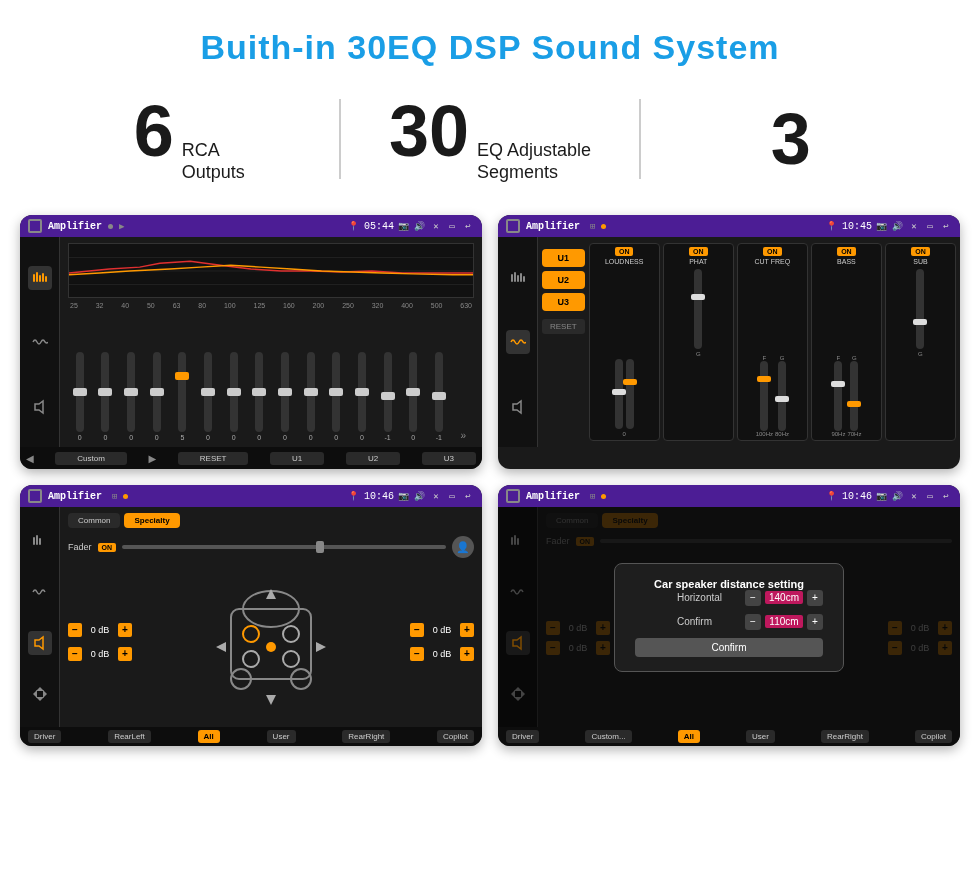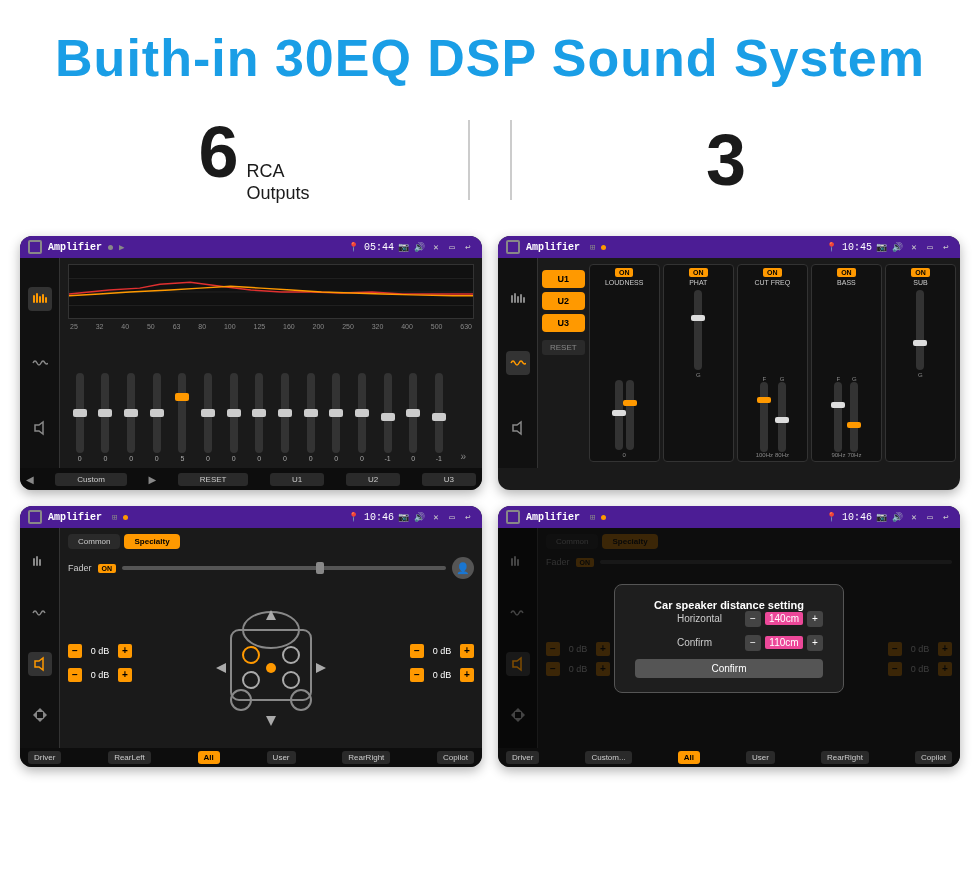--- a/index.html
+++ b/index.html
@@ -10,21 +10,21 @@
       font-family: Arial, sans-serif;
       overflow-x: hidden;
     }
 
     
     .header {
       text-align: center;
       padding: 28px 20px 18px;
     }
     .header h1 {
-      font-size: 52px;
+      font-size: 34px;
       font-weight: 900;
       color: #1a9ee6;
       letter-spacing: 1px;
     }
 
     
     .stats-row {
       display: flex;
       align-items: center;
       justify-content: center;
@@ -367,21 +367,21 @@
       width: 16px; height: 16px;
       border-radius: 3px;
       display: flex; align-items: center; justify-content: center;
       font-size: 10px;
     }
     .step-val {
       font-size: 10px;
       color: #fff;
       min-width: 38px;
       text-align: center;
-      background: #ec4899;
+      background: #be185d;
       padding: 1px 4px;
       border-radius: 2px;
     }
     .confirm-btn {
       background: #555;
       color: #fff;
       font-size: 10px;
       padding: 4px 0;
       border-radius: 4px;
       text-align: center;
@@ -441,20 +441,24 @@
 <div class="header">
   <h1>Buith-in 30EQ DSP Sound System</h1>
 </div>
 
 <div class="stats-row">
   <div class="stat-item">
     <span class="stat-number">6</span>
     <span class="stat-desc">RCA<br>Outputs</span>
   </div>
   <div class="stat-divider"></div>
+  <div class="stat-item">
+    <span class="stat-number">30</span>
+    <span class="stat-desc">EQ Adjustable<br>Segments</span>
+  </div>
   <div class="stat-divider"></div>
   <div class="stat-item">
     <span class="stat-number">3</span>
   </div>
 </div>
 
 <div class="screenshots-grid">
 
   <div class="screen-card">
 

